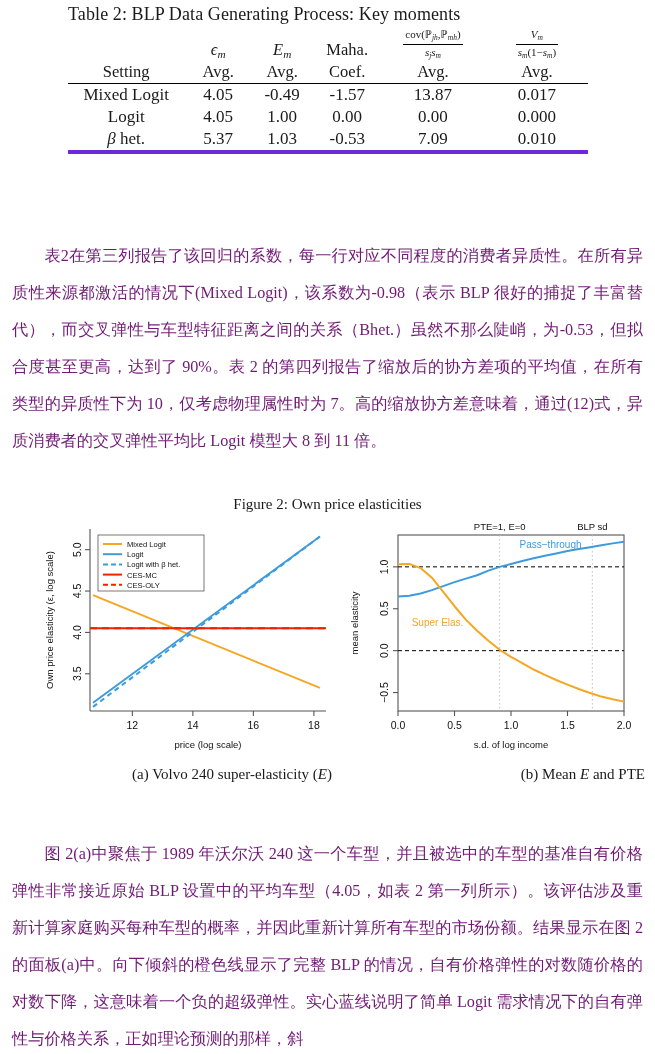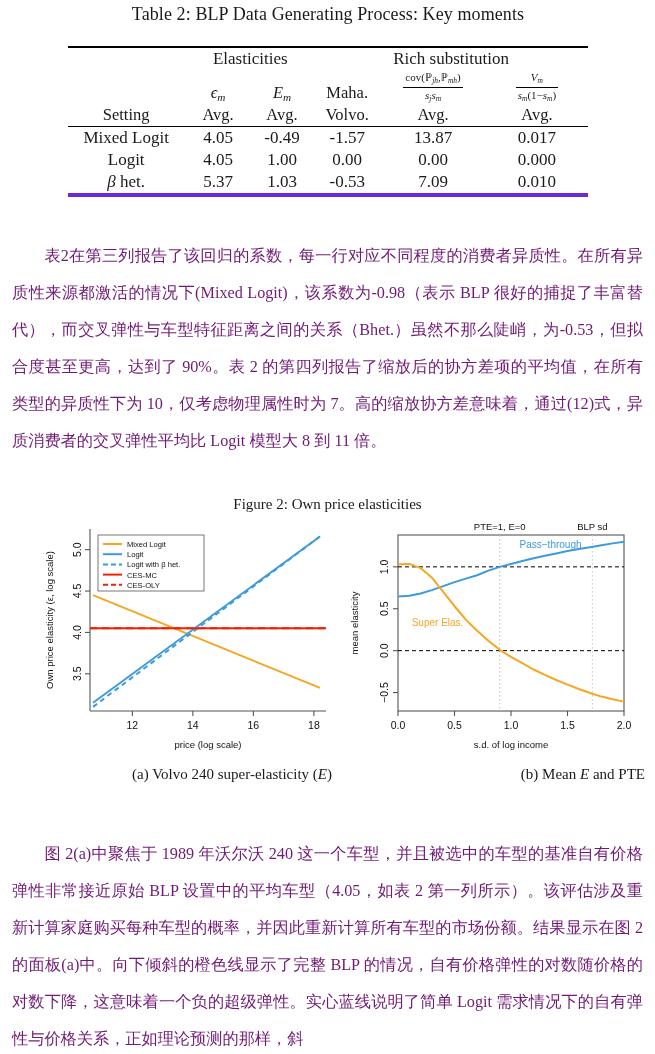--- a/index.html
+++ b/index.html
@@ -17,24 +17,23 @@
   }
 
   
   .table-block {
     position: absolute;
     left: 68px;
     top: 4px;
     width: 520px;
   }
   .table-caption {
-    text-align: center;
     font-size: 18px;
     font-family: "Liberation Serif", serif;
-    padding-bottom: 21px;
+    padding-bottom: 2px;
     letter-spacing: .1px;
   }
   table.moments {
     border-collapse: collapse;
     width: 100%;
     font-size: 16.5px;
   }
   table.moments td, table.moments th {
     padding: 1px 4px;
     font-weight: normal;
@@ -113,25 +112,20 @@
 
   svg text { font-family: "Liberation Sans", sans-serif; }
 </style>
 </head>
 <body>
 
 <div class="table-block">
   <div class="table-caption">Table 2: BLP Data Generating Process: Key moments</div>
   <table class="moments">
     <tbody>
-      <tr class="rule-top">
-        <td class="col-setting"></td>
-        <td class="grp-label" colspan="2">Elasticities</td>
-        <td class="grp-label" colspan="3">Rich substitution</td>
-      </tr>
       <tr class="row-h1">
         <td class="col-setting"></td>
         <td class="num-cell"><span class="it">ϵ</span><span class="sub">m</span></td>
         <td class="num-cell"><span class="it">E</span><span class="sub">m</span></td>
         <td class="num-cell">Maha.</td>
         <td class="num-cell-wide">
           <span class="frac">
             <span class="num">cov(ℙ<span class="sub">jh</span>,ℙ<span class="sub">mh</span>)</span>
             <span class="den"><span class="it">s</span><span class="sub">j</span><span class="it">s</span><span class="sub">m</span></span>
           </span>
@@ -140,21 +134,21 @@
           <span class="frac">
             <span class="num"><span class="it">V</span><span class="sub">m</span></span>
             <span class="den"><span class="it">s</span><span class="sub">m</span>(1−<span class="it">s</span><span class="sub">m</span>)</span>
           </span>
         </td>
       </tr>
       <tr>
         <td class="col-setting">Setting</td>
         <td>Avg.</td>
         <td>Avg.</td>
-        <td>Volvo.</td>
+        <td>Coef.</td>
         <td>Avg.</td>
         <td>Avg.</td>
       </tr>
 
       <tr class="body-row rule-mid">
         <td class="col-setting">Mixed Logit</td>
         <td>4.05</td>
         <td>-0.49</td>
         <td>-1.57</td>
         <td>13.87</td>

